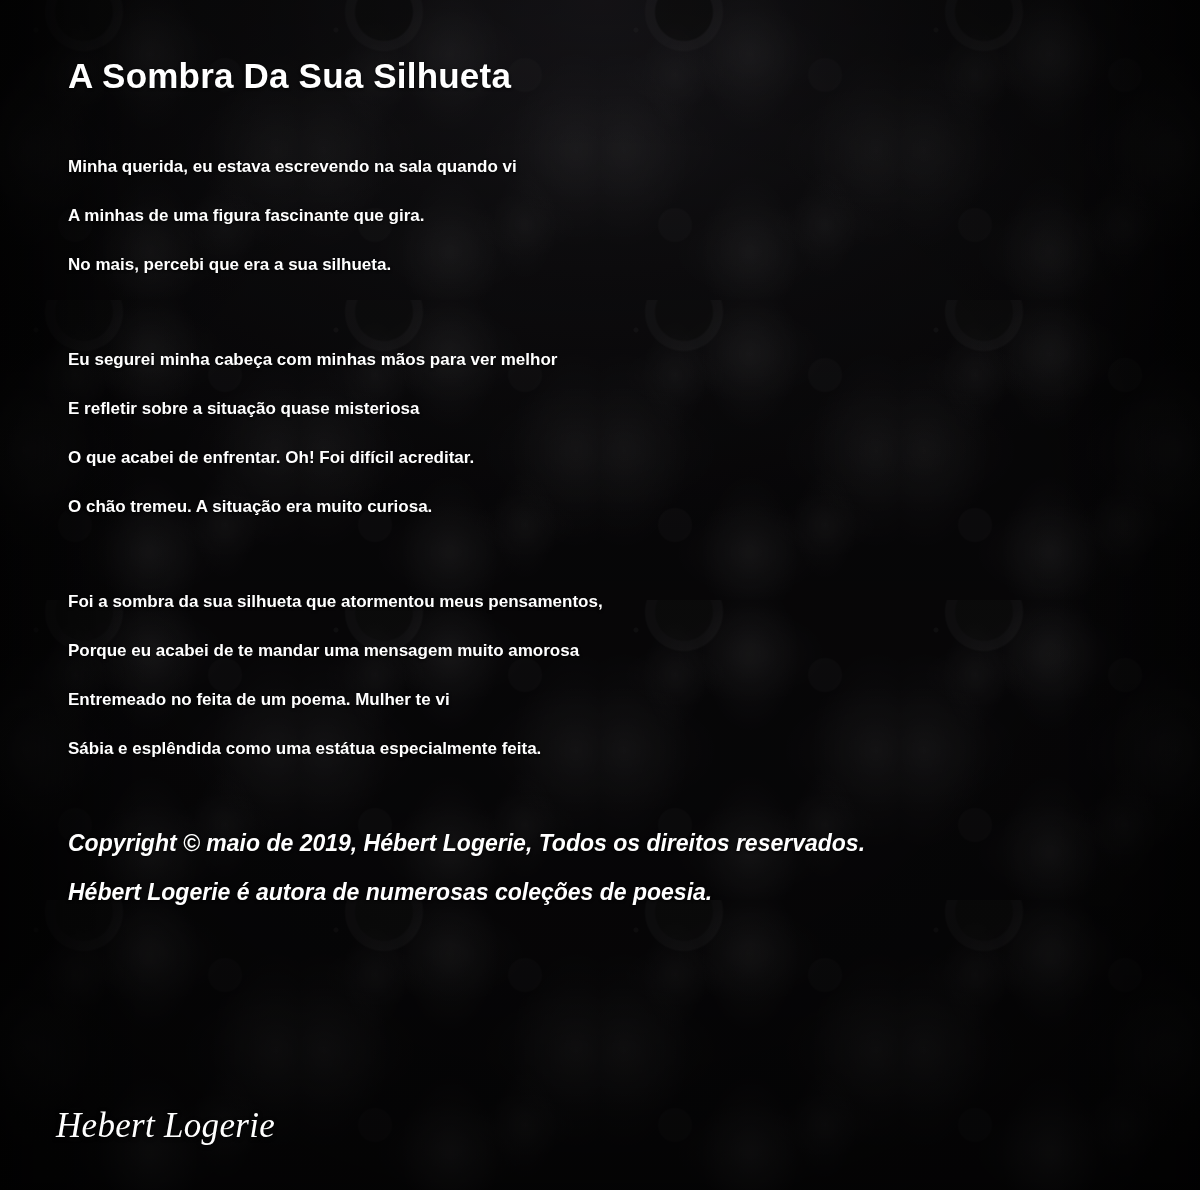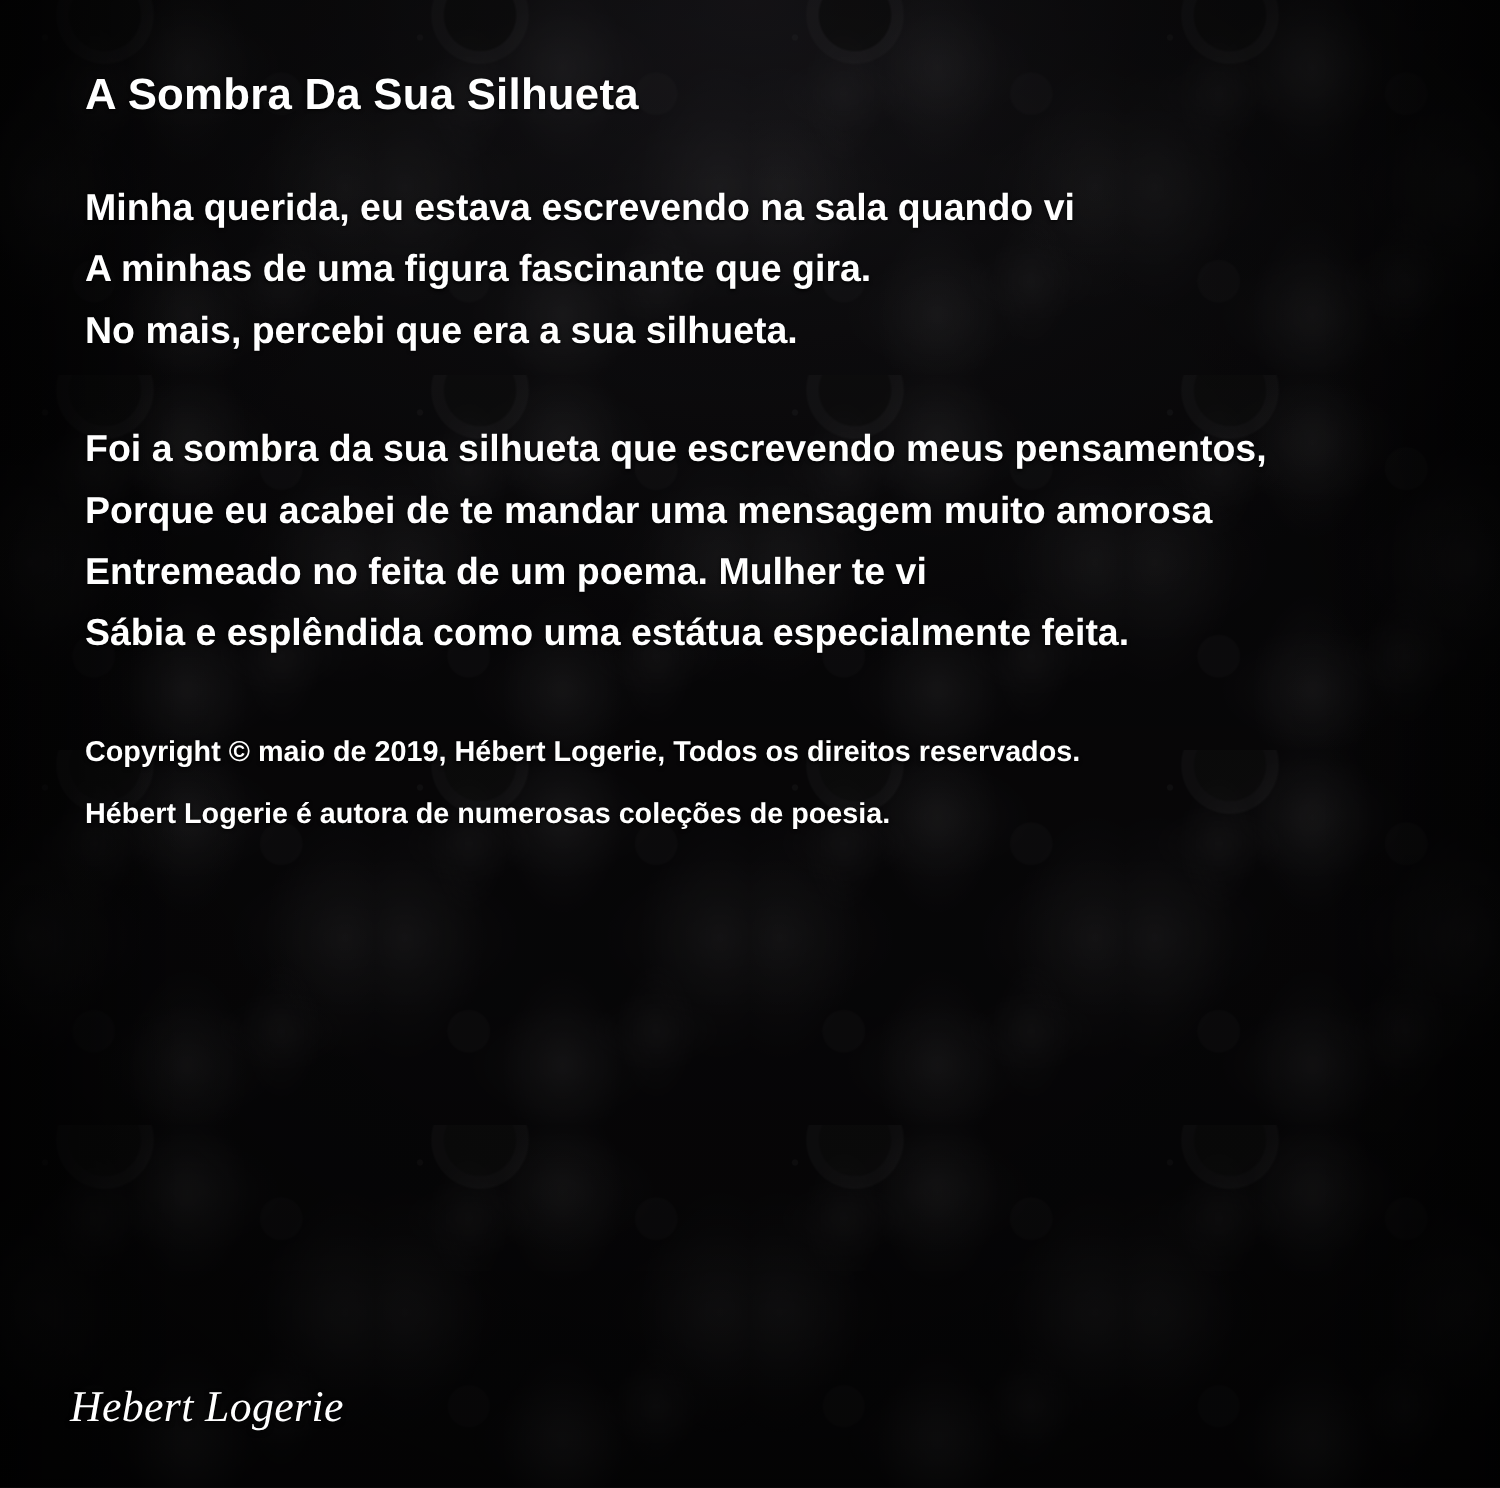--- a/index.html
+++ b/index.html
@@ -84,28 +84,29 @@
     text-shadow: 0 1px 3px rgba(0,0,0,0.9);
   }
   .stanzas {
     margin-top: 46px;
   }
   .stanza {
     margin: 0 0 46px 0;
   }
   .line {
     color: #ffffff;
-    font-size: 30px;
+    font-size: 17px;
     font-weight: bold;
     line-height: 49px;
     white-space: nowrap;
     text-shadow: 0 1px 3px rgba(0,0,0,0.9);
   }
   .copyright .line {
     font-size: 23px;
+    font-style: italic;
   }
   .signature {
     position: absolute;
     left: 56px;
     bottom: 44px;
     color: #ffffff;
     font-size: 35px;
     font-style: italic;
     font-family: "Liberation Serif", serif;
     letter-spacing: 0.3px;
@@ -128,23 +129,29 @@
     <h1 class="poem-title">A Sombra Da Sua Silhueta</h1>
 
     <div class="stanzas">
 
       <div class="stanza">
         <div class="line">Minha querida, eu estava escrevendo na sala quando vi</div>
         <div class="line">A minhas de uma figura fascinante que gira.</div>
         <div class="line">No mais, percebi que era a sua silhueta.</div>
       </div>
 
+      <div class="stanza">
+        <div class="line">Eu segurei minha cabeça com minhas mãos para ver melhor</div>
+        <div class="line">E refletir sobre a situação quase misteriosa</div>
+        <div class="line">O que acabei de enfrentar. Oh! Foi difícil acreditar.</div>
+        <div class="line">O chão tremeu. A situação era muito curiosa.</div>
+      </div>
 
       <div class="stanza">
-        <div class="line">Foi a sombra da sua silhueta que escrevendo meus pensamentos,</div>
+        <div class="line">Foi a sombra da sua silhueta que atormentou meus pensamentos,</div>
         <div class="line">Porque eu acabei de te mandar uma mensagem muito amorosa</div>
         <div class="line">Entremeado no feita de um poema. Mulher te vi</div>
         <div class="line">Sábia e esplêndida como uma estátua especialmente feita.</div>
       </div>
 
       <div class="stanza copyright">
         <div class="line">Copyright © maio de 2019, Hébert Logerie, Todos os direitos reservados.</div>
         <div class="line">Hébert Logerie é autora de numerosas coleções de poesia.</div>
       </div>
 

